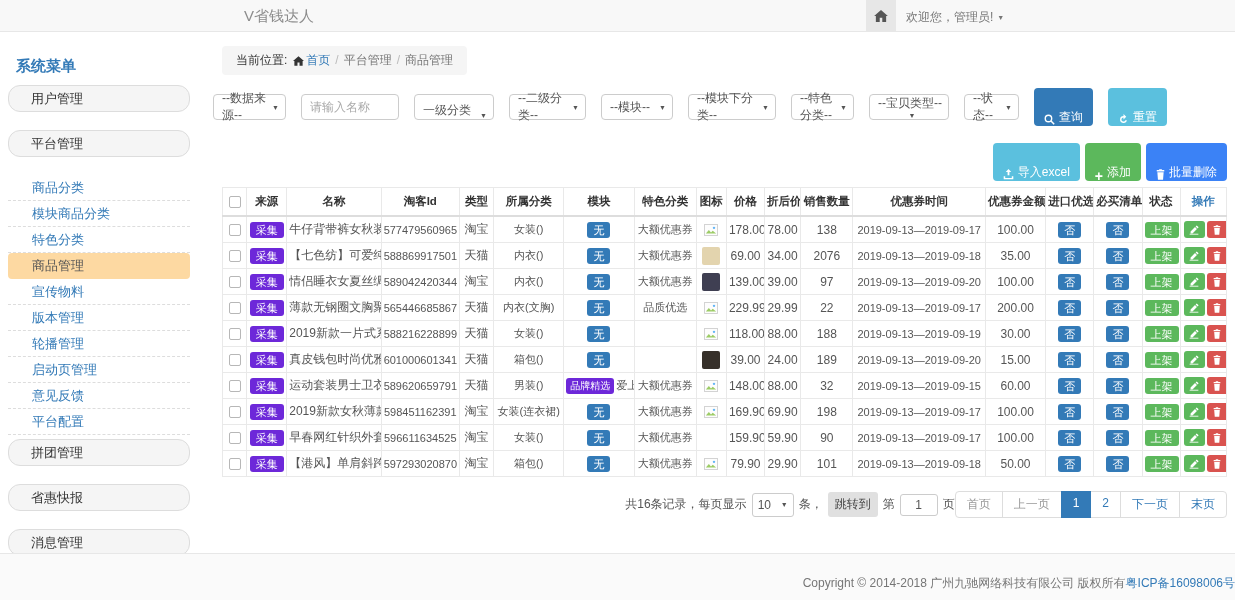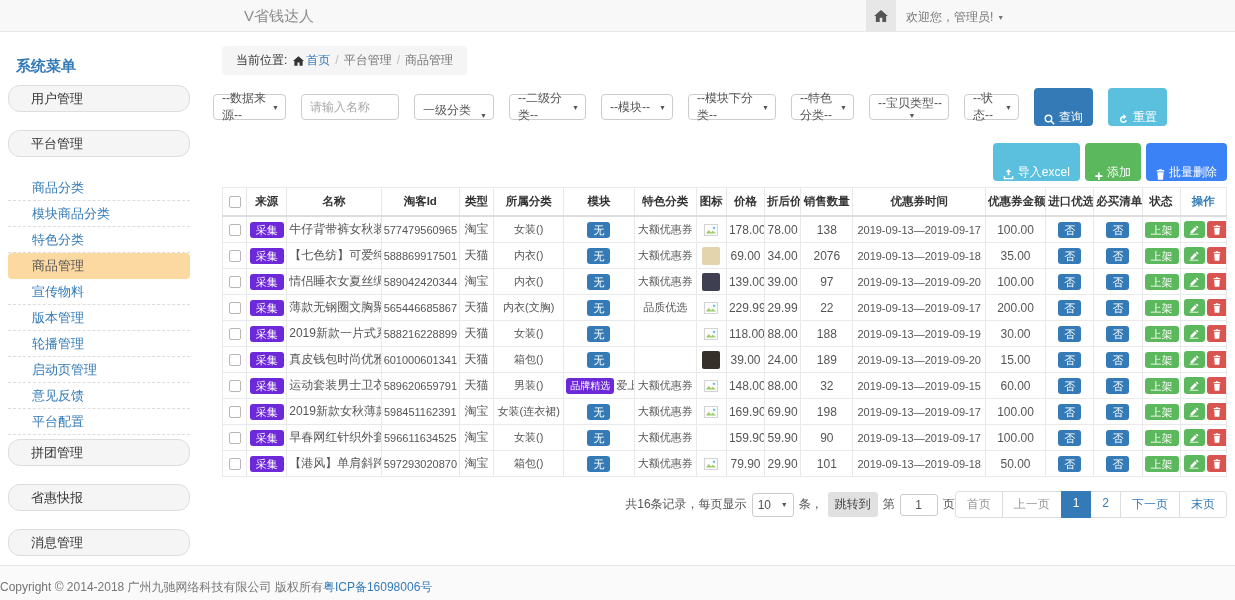--- a/index.html
+++ b/index.html
@@ -80,22 +80,22 @@
   .jump-chip{background:#e0e0e0;border-radius:3px;padding:4px 7px;color:#444;cursor:pointer}
   .page-input{width:38px;height:22px;border:1px solid #ccc;border-radius:3px;text-align:center;font-size:12px;
               color:#555;box-sizing:border-box;outline:none}
   .pager-pages{display:flex}
   .pgbtn{border:1px solid #ddd;background:#fff;color:#337ab7;padding:4px 11px;margin-left:-1px;cursor:pointer;font-size:12px}
   .pgbtn:first-child{border-radius:4px 0 0 4px;margin-left:0}
   .pgbtn:last-child{border-radius:0 4px 4px 0}
   .pgbtn.dim{color:#999}
   .pgbtn.active{background:#337ab7;border-color:#337ab7;color:#fff;position:relative}
   
-  .footer{position:absolute;left:0;right:0;bottom:0;height:35px;background:#fafafa;border-top:1px solid #e7e7e7;
-          text-align:left;font-size:12px;color:#767676;padding-top:13px;box-sizing:border-box;z-index:5}
+  .footer{position:absolute;left:0;right:0;bottom:0;height:47px;background:#fafafa;border-top:1px solid #e7e7e7;
+          text-align:right;font-size:12px;color:#767676;padding-top:21px;box-sizing:border-box;z-index:5}
   .footer a{color:#337ab7;text-decoration:none;cursor:pointer}
 </style>
 </head>
 <body>
 
 <div class="topbar">
   <div class="brand">V省钱达人</div>
   <div class="home-btn">
     <span class="icn">
       <svg width="14" height="12" viewBox="0 0 16 14">

